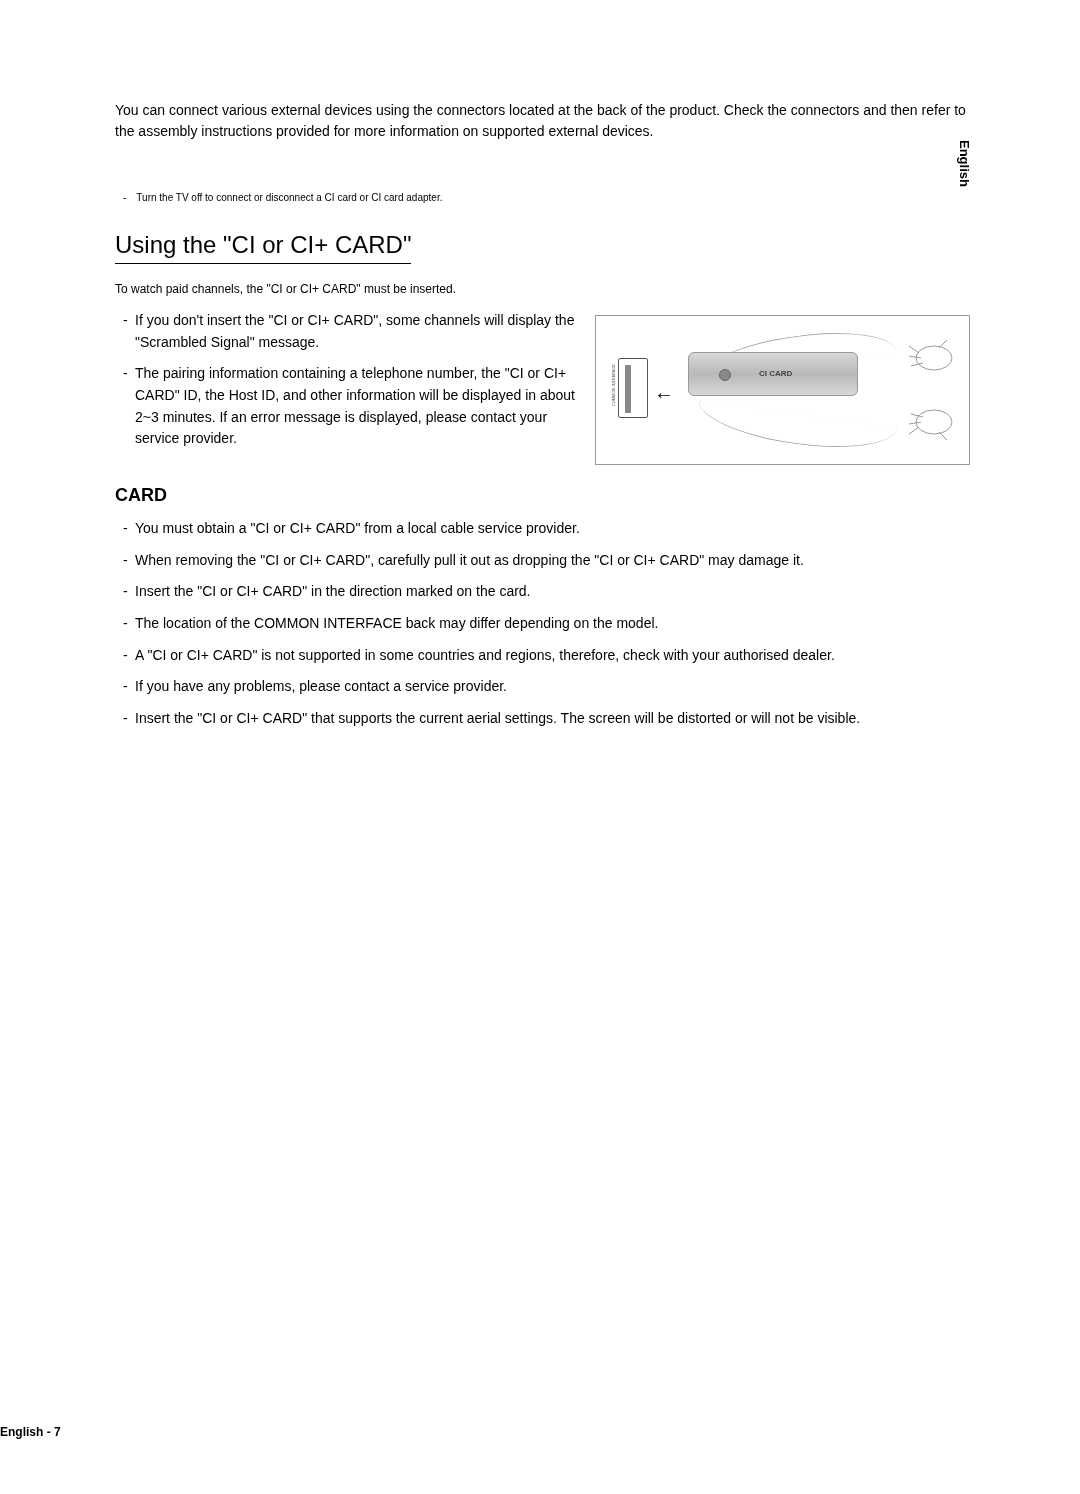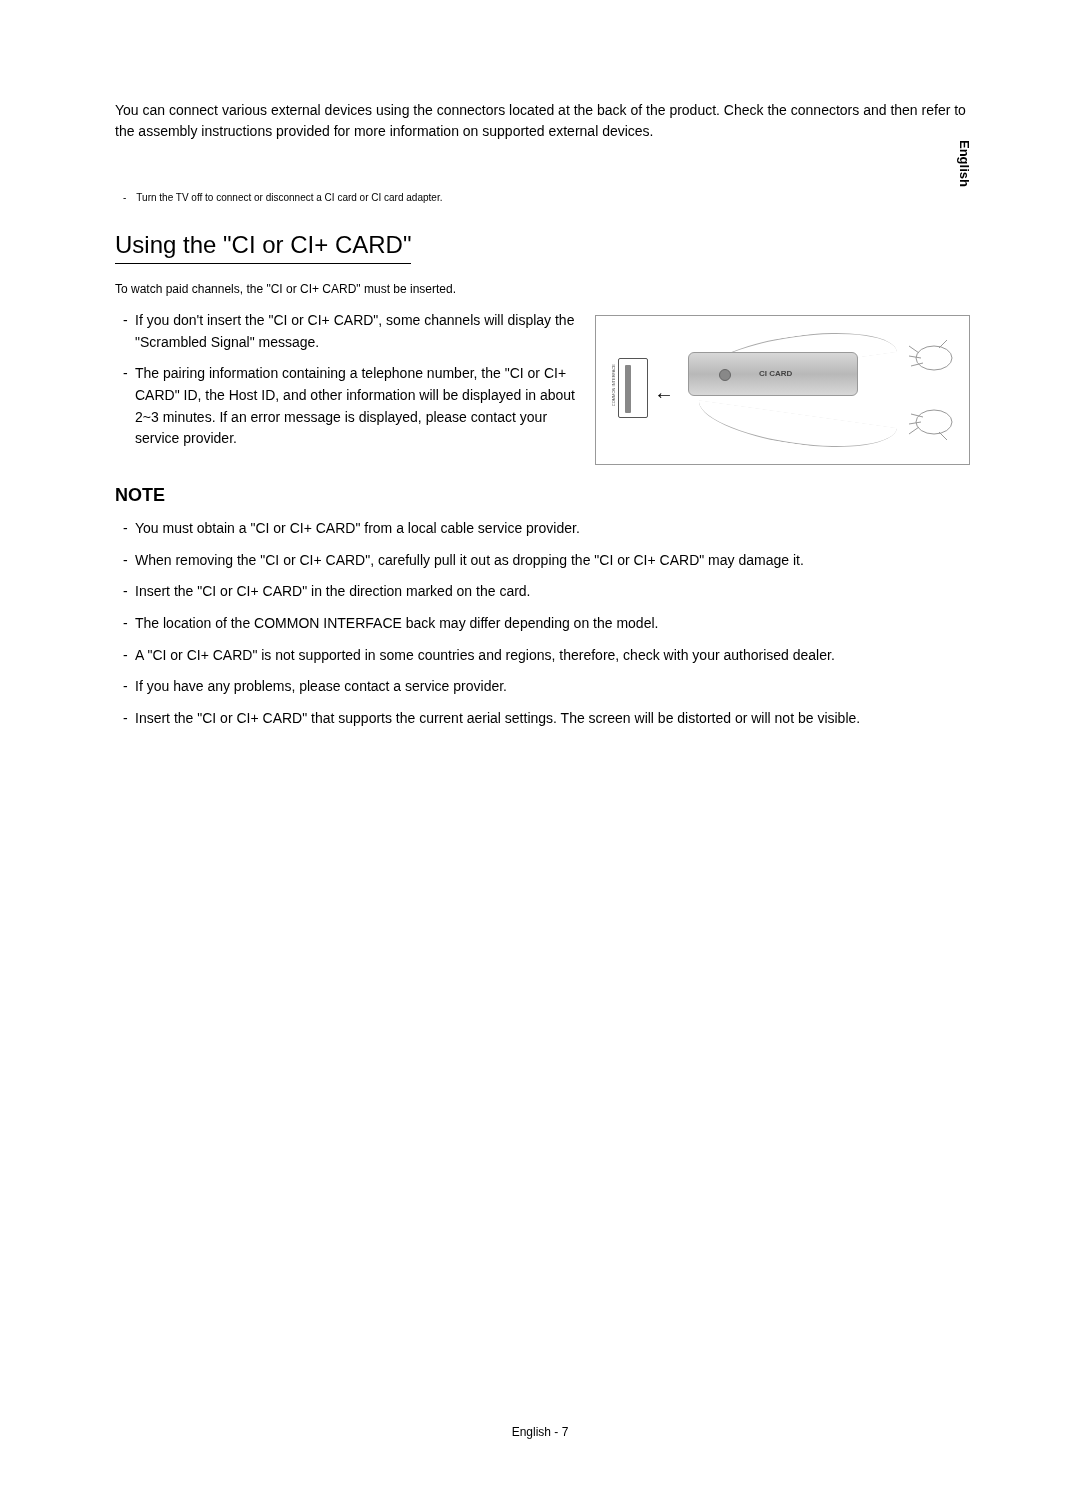--- a/index.html
+++ b/index.html
@@ -201,23 +201,22 @@
       height: 30px;
       border-bottom: 1px solid #aaa;
       border-radius: 0 0 50% 50% / 0 0 100% 100%;
       transform: rotate(8deg);
     }
     .footer {
       position: absolute;
       bottom: 55px;
       left: 0;
       right: 0;
-      text-align: center;
       font-size: 12px;
-      font-weight: normal;
+      font-weight: bold;
     }
   </style>
 </head>
 <body>
 
 <div class="page">
   <div class="side-label">English</div>
 
   <p class="intro-text">You can connect various external devices using the connectors located at the back of the product. Check the connectors and then refer to the assembly instructions provided for more information on supported external devices.</p>
 
@@ -255,21 +254,21 @@
         </svg>
         <svg class="hand-bottom" viewBox="0 0 55 45">
           <ellipse cx="35" cy="15" rx="18" ry="12" fill="none" stroke="#999" stroke-width="1"></ellipse>
           <path d="M 20 20 L 10 27 M 22 15 L 10 17 M 24 10 L 12 7" stroke="#999" stroke-width="1" fill="none"></path>
           <path d="M 40 25 L 48 33" stroke="#999" stroke-width="1" fill="none"></path>
         </svg>
       </div>
     </div>
   </div>
 
-  <h3>NOTE</h3>
+  <h3>CARD</h3>
   <ul class="bullet-list">
     <li>You must obtain a "CI or CI+ CARD" from a local cable service provider.</li>
     <li>When removing the "CI or CI+ CARD", carefully pull it out as dropping the "CI or CI+ CARD" may damage it.</li>
     <li>Insert the "CI or CI+ CARD" in the direction marked on the card.</li>
     <li>The location of the COMMON INTERFACE back may differ depending on the model.</li>
     <li>A "CI or CI+ CARD" is not supported in some countries and regions, therefore, check with your authorised dealer.</li>
     <li>If you have any problems, please contact a service provider.</li>
     <li>Insert the "CI or CI+ CARD" that supports the current aerial settings. The screen will be distorted or will not be visible.</li>
   </ul>
 

